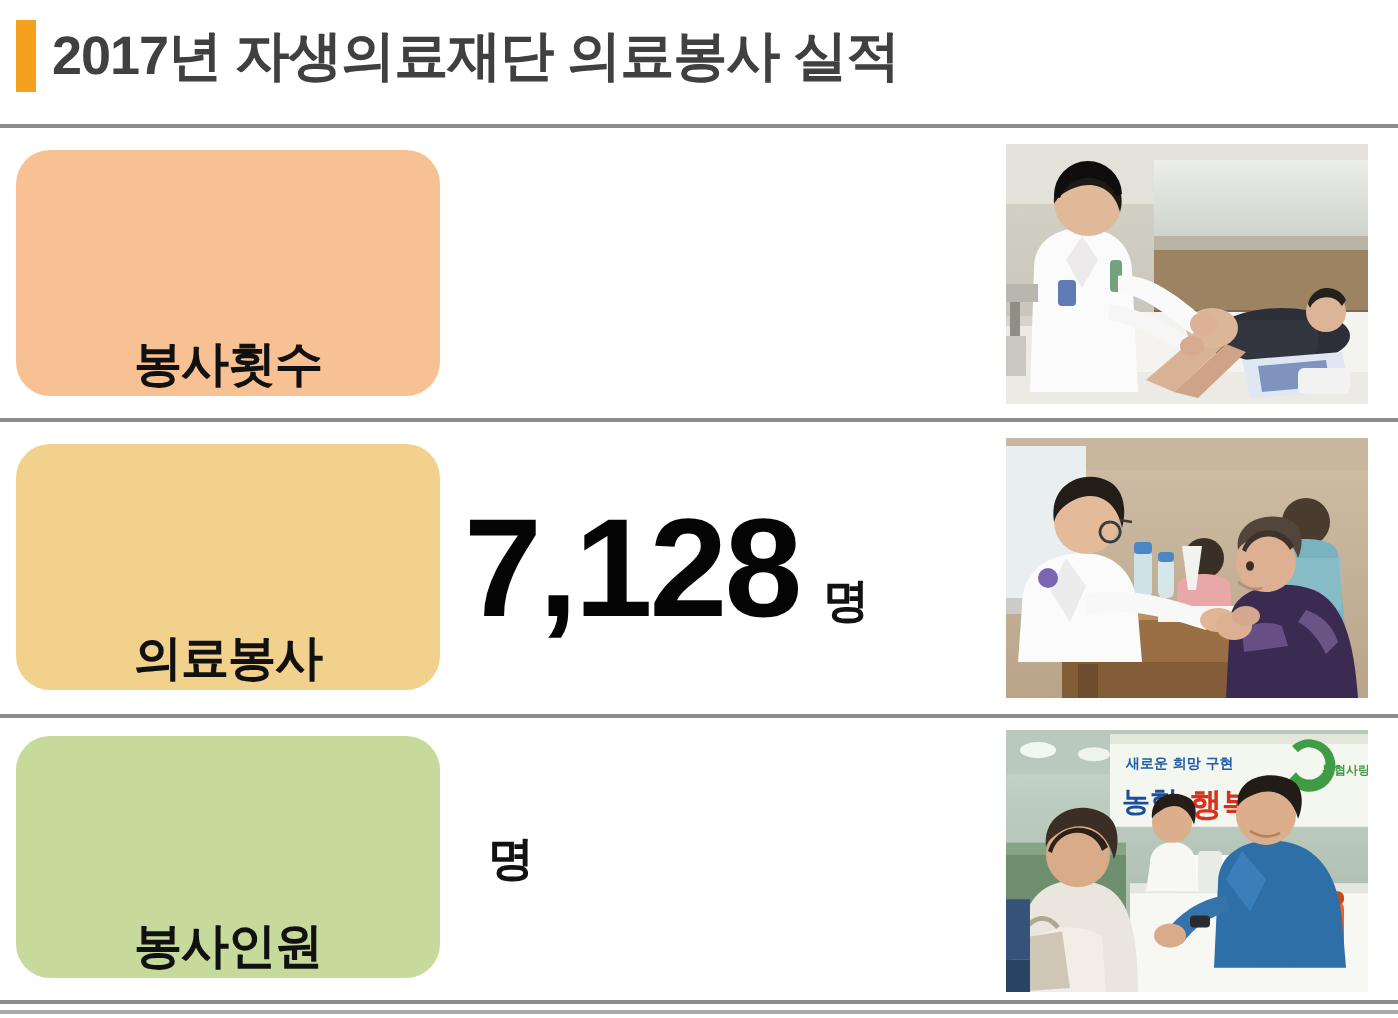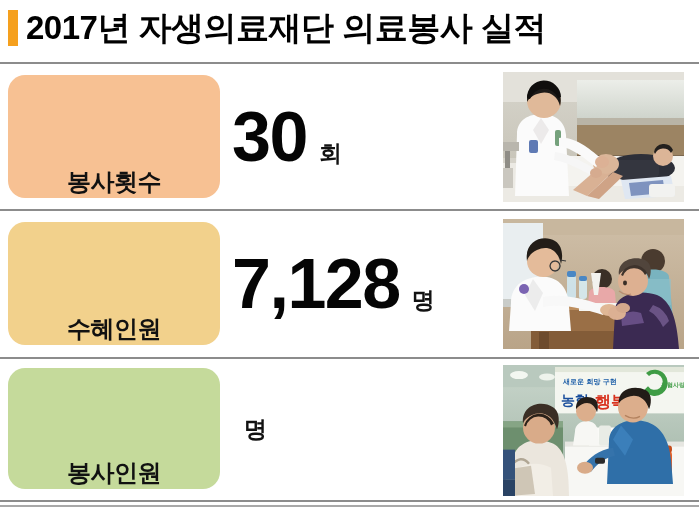--- a/index.html
+++ b/index.html
@@ -29,23 +29,23 @@
     left: 8px;
     top: 10px;
     width: 10px;
     height: 36px;
     background: #F5A01E;
   }
   .page-title {
     position: absolute;
     left: 26px;
     top: 9px;
-    font-size: 33px;
+    font-size: 27px;
     font-weight: bold;
-    color: #000000;
+    color: #404040;
     letter-spacing: -0.5px;
     white-space: nowrap;
     line-height: 38px;
   }
 
   
   .divider {
     position: absolute;
     left: 0;
     width: 699px;
@@ -136,26 +136,20 @@
 <div class="header">
   <div class="title-accent-bar" style="background: rgb(245, 160, 30);"></div>
   <div class="page-title">2017년 자생의료재단 의료봉사 실적</div>
 </div>
 
 <div class="divider d0" style="background: rgb(140, 140, 140);"></div>
 
 <div class="row r0">
   <div class="label-box" id="lb0" style="background: rgb(247, 193, 147);">
     <span class="label-text">봉사횟수</span>
-  </div>
-  <div class="value-wrap">
-    <div class="value-inner">
-      <span class="value-number">30</span>
-      <span class="value-unit">회</span>
-    </div>
   </div>
   <div class="photo">
     <svg viewBox="0 0 181 130" preserveAspectRatio="none" xmlns="http://www.w3.org/2000/svg">
       <defs>
         <linearGradient id="g1wall" x1="0" y1="0" x2="0" y2="1">
           <stop offset="0%" stop-color="#d7d5cc"></stop>
             <stop offset="100%" stop-color="#c2beb1"></stop>
         </linearGradient>
         <linearGradient id="g1win" x1="0" y1="0" x2="0" y2="1">
           <stop offset="0%" stop-color="#eceee9"></stop>
@@ -204,21 +198,21 @@
       <rect x="2" y="79" width="5" height="34" fill="#8f8d86"></rect>
       <rect x="0" y="96" width="10" height="20" fill="#cac7bf"></rect>
     </svg>
   </div>
 </div>
 
 <div class="divider d1" style="background: rgb(140, 140, 140);"></div>
 
 <div class="row r1">
   <div class="label-box" id="lb1" style="background: rgb(242, 209, 140);">
-    <span class="label-text">수혜인원</span>
+    <span class="label-text">의료봉사</span>
   </div>
   <div class="value-wrap">
     <div class="value-inner">
       <span class="value-number">7,128</span>
       <span class="value-unit">명</span>
     </div>
   </div>
   <div class="photo">
     <svg viewBox="0 0 181 130" preserveAspectRatio="none" xmlns="http://www.w3.org/2000/svg">
       <defs>

